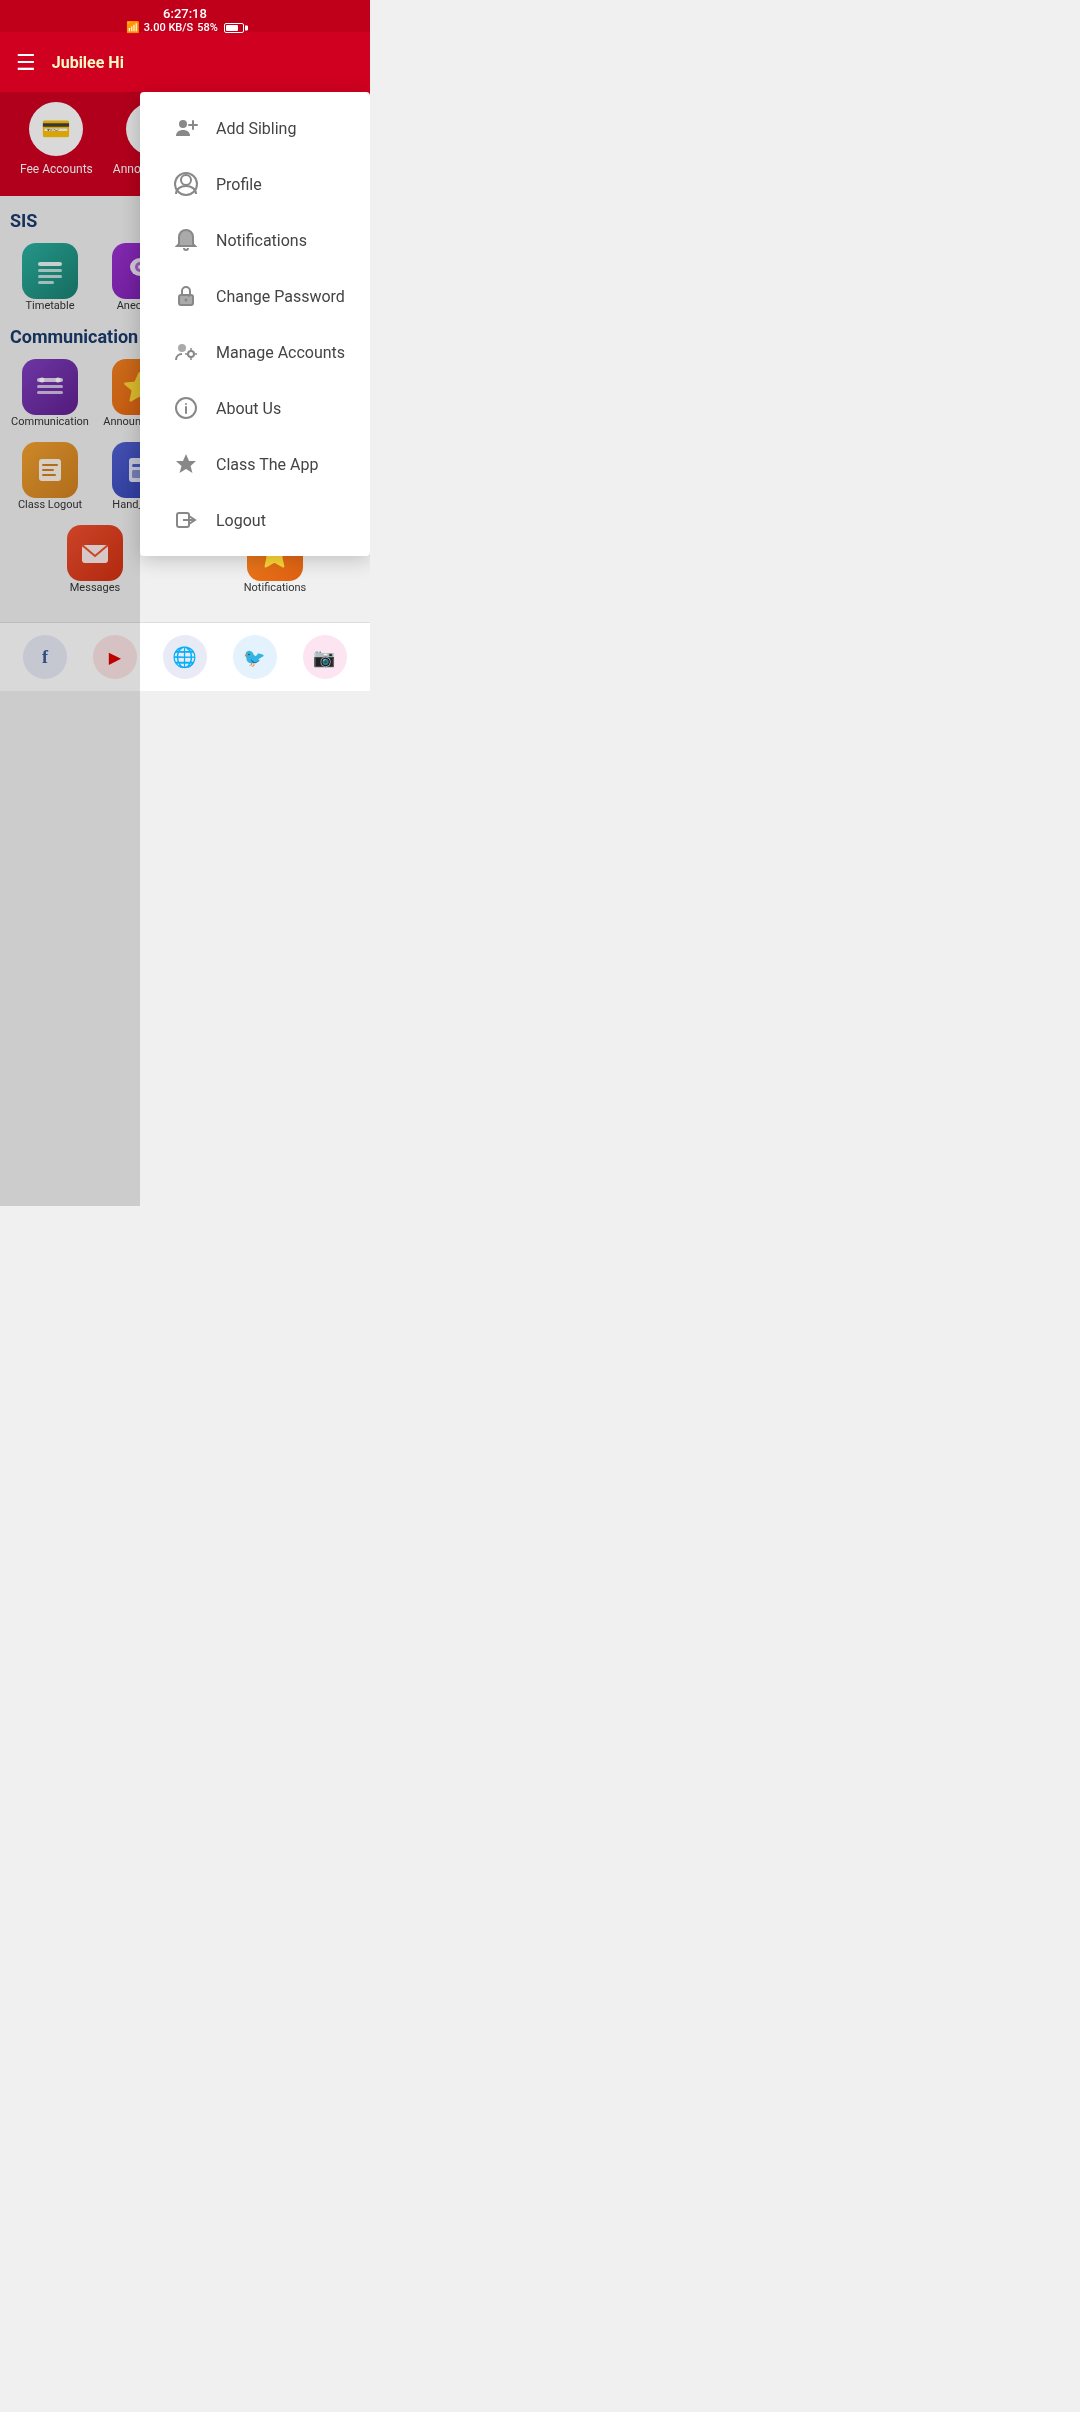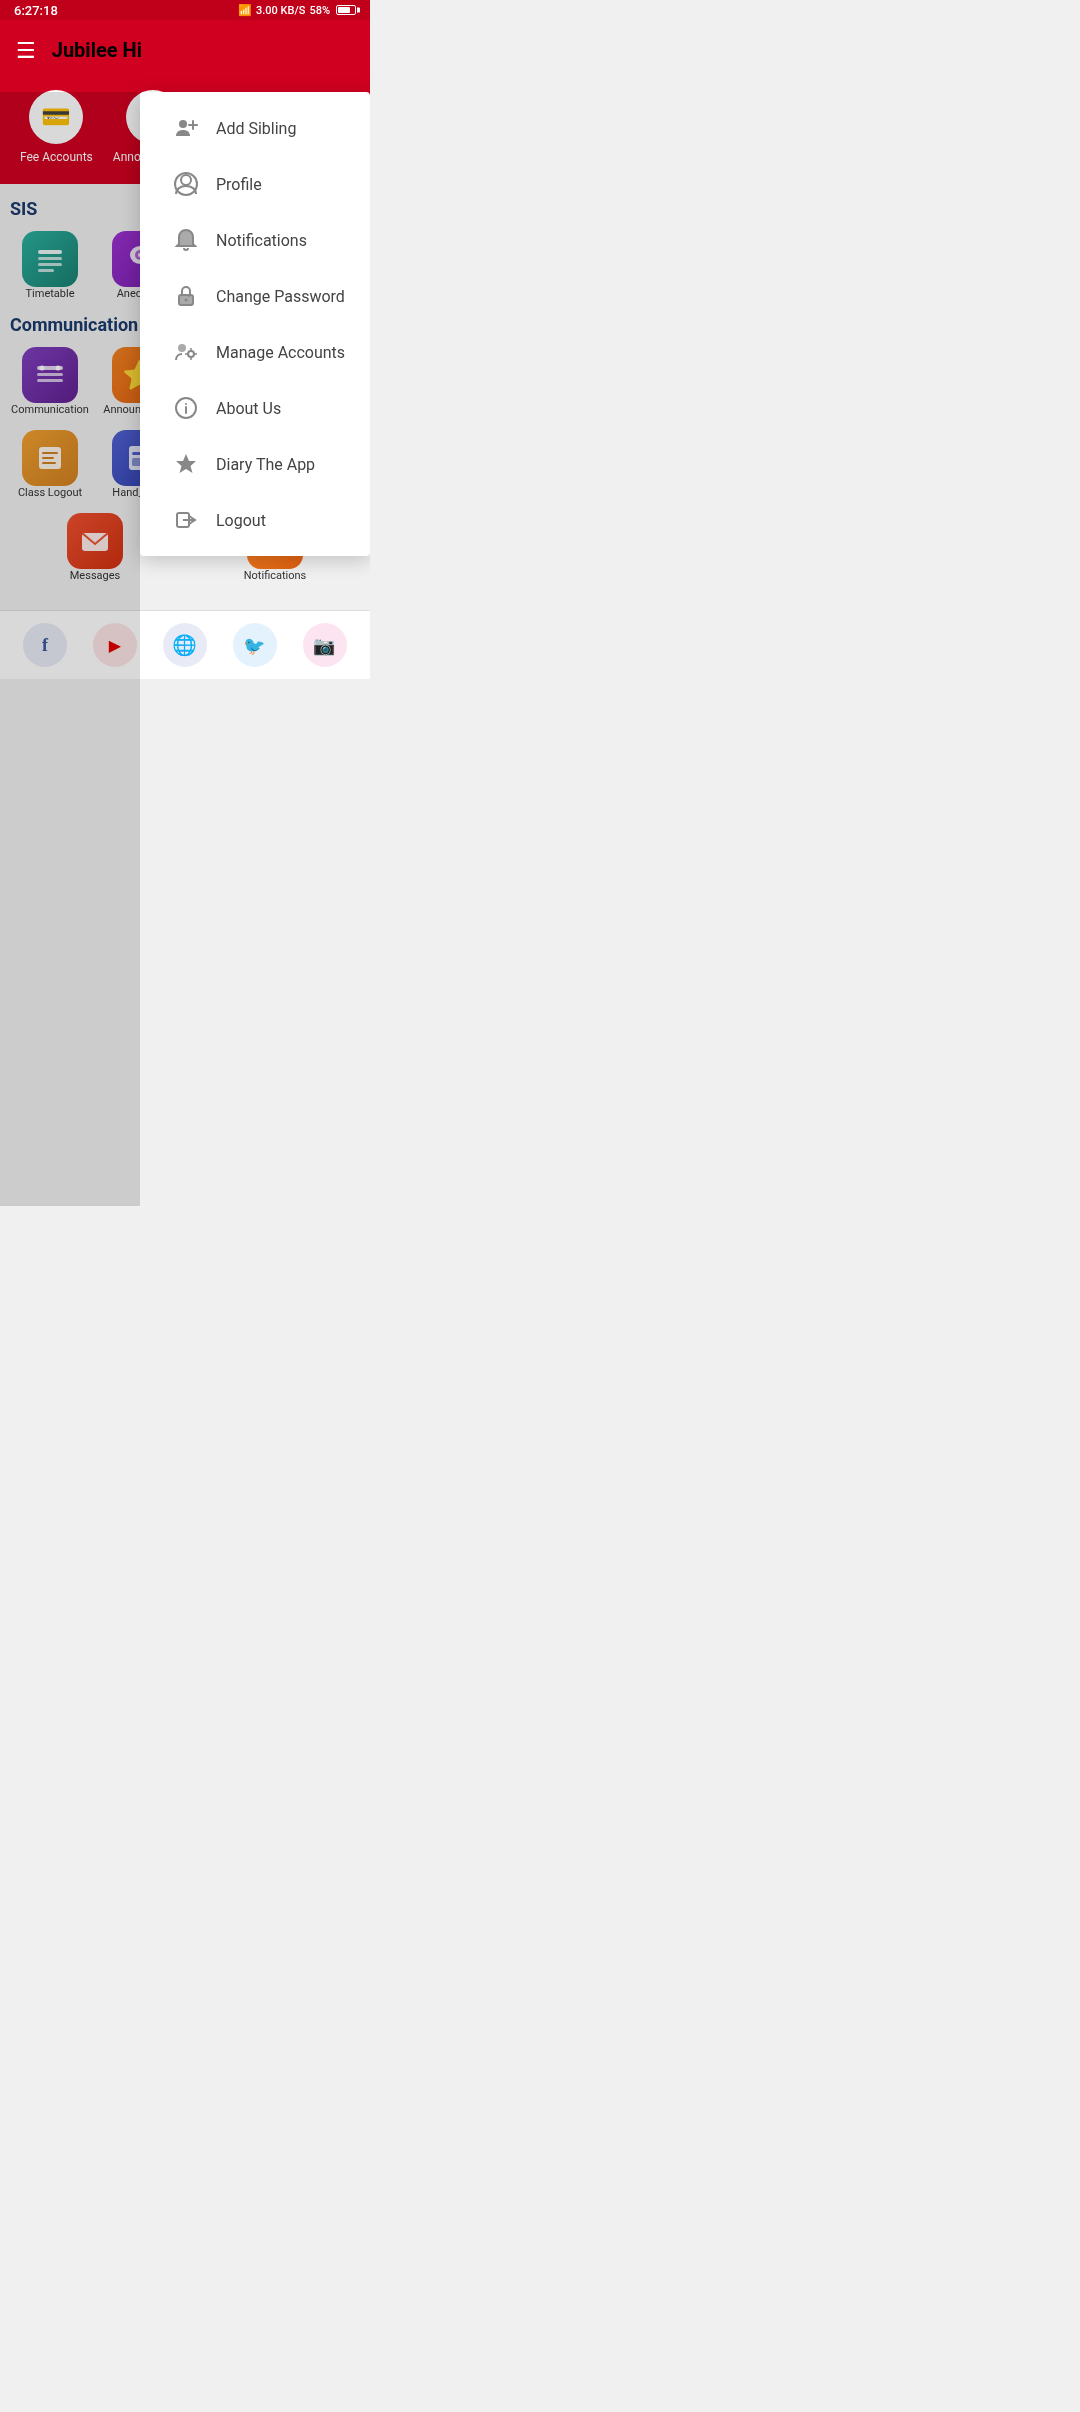--- a/index.html
+++ b/index.html
@@ -16,21 +16,22 @@
     
     .status-bar {
       background: #c0001a;
       color: white;
       display: flex;
       justify-content: space-between;
       align-items: center;
       padding: 6px 14px;
       font-size: 13px;
       font-weight: 500;
-      height: 20px;
+      height: 32px;
+      flex-direction: column;
     }
     .status-right {
       display: flex;
       align-items: center;
       gap: 4px;
       font-size: 11px;
     }
     .battery-icon {
       display: inline-block;
       width: 20px;
@@ -69,23 +70,23 @@
       align-items: center;
       padding: 14px 16px;
       height: 60px;
     }
     .hamburger {
       font-size: 22px;
       margin-right: 16px;
       cursor: pointer;
     }
     .header-title {
-      font-size: 20px;
+      font-size: 16px;
       font-weight: bold;
-      color: #000000;
+      color: #fef9c3;
     }
 
     
     .top-icons-row {
       background: #d00020;
       display: flex;
       padding: 10px 20px 20px;
       gap: 20px;
     }
     .top-icon-item {
@@ -526,21 +527,21 @@
     </div>
     <span class="dropdown-label">About Us</span>
   </div>
 
   <div class="dropdown-item">
     <div class="dropdown-icon">
       <svg width="24" height="24" viewBox="0 0 24 24" fill="none">
         <polygon points="12,2 15,9 22,9 16.5,14 18.5,21 12,17 5.5,21 7.5,14 2,9 9,9" fill="#888"></polygon>
       </svg>
     </div>
-    <span class="dropdown-label">Diary The App</span>
+    <span class="dropdown-label">Class The App</span>
   </div>
 
   <div class="dropdown-item">
     <div class="dropdown-icon">
       <svg width="24" height="24" viewBox="0 0 24 24" fill="none">
         <rect x="3" y="5" width="12" height="14" rx="2" stroke="#888" stroke-width="2" fill="none"></rect>
         <polyline points="15,8 21,12 15,16" fill="none" stroke="#888" stroke-width="2"></polyline>
         <line x1="9" y1="12" x2="21" y2="12" stroke="#888" stroke-width="2"></line>
       </svg>
     </div>

